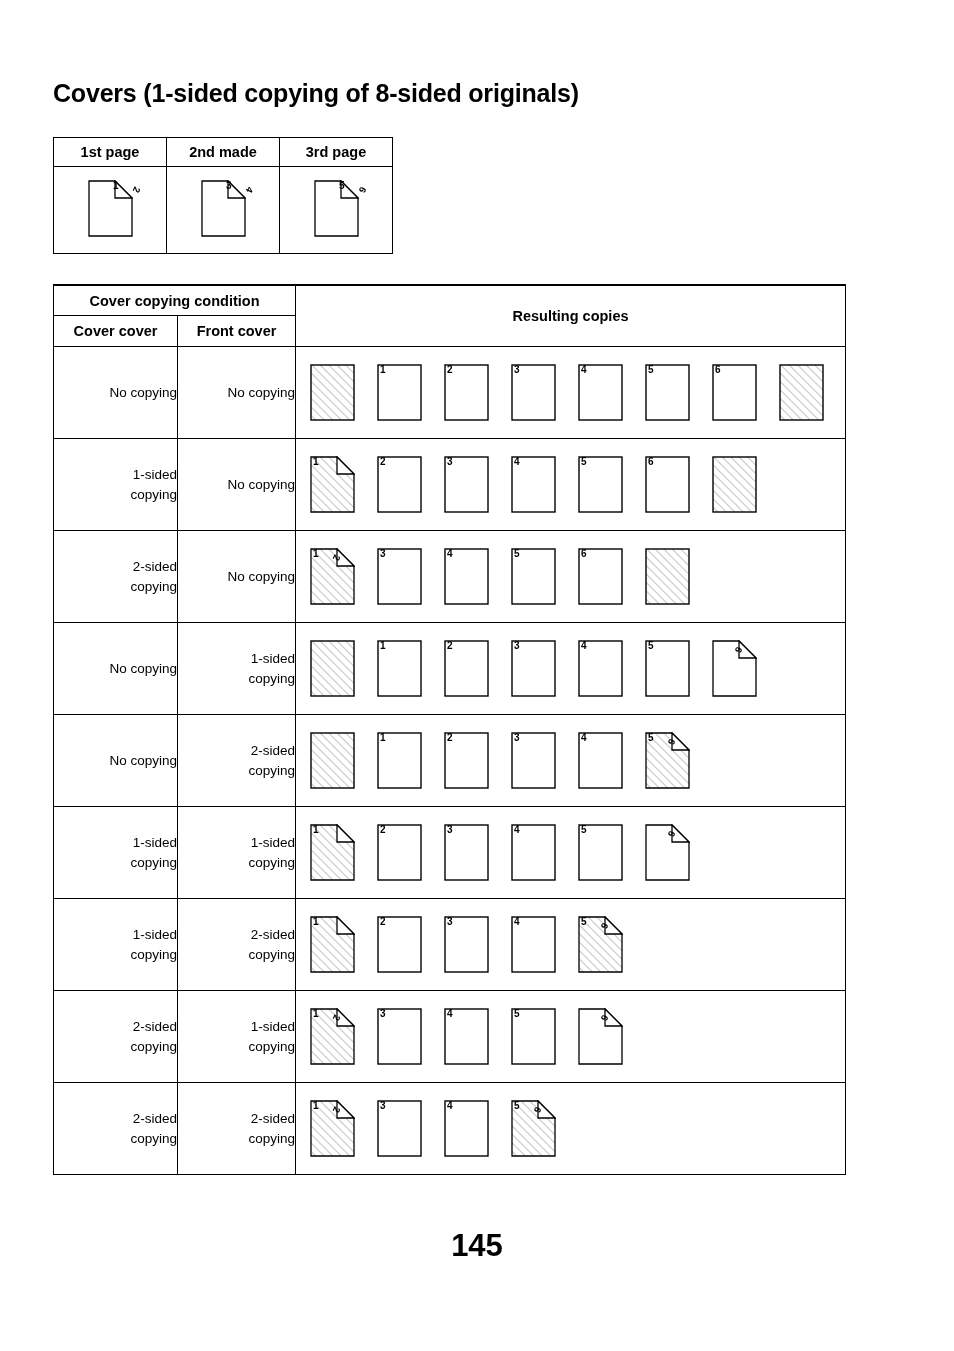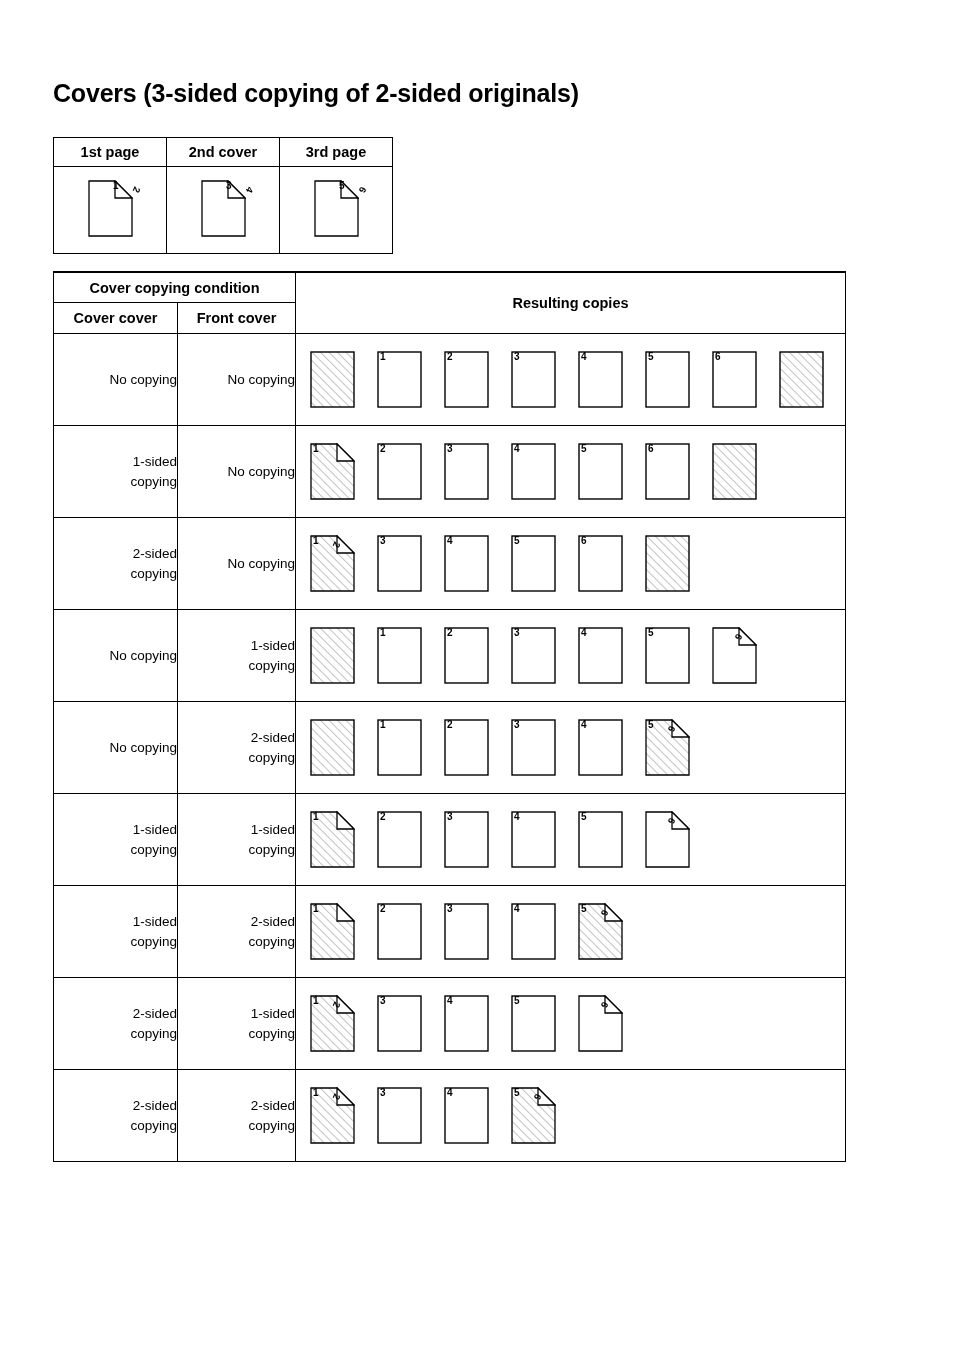--- a/index.html
+++ b/index.html
@@ -67,21 +67,21 @@
     height: 86px;
     vertical-align: middle;
     text-align: center;
   }
   .orig-col { width: 113px; }
 
   
   .main-table {
     position: absolute;
     left: 53px;
-    top: 271px;
+    top: 284px;
     border-collapse: collapse;
     table-layout: fixed;
     width: 792px;
   }
   .main-table td,
   .main-table th {
     border: 1.5px solid #000;
     padding: 0;
     margin: 0;
   }
@@ -167,33 +167,33 @@
     text-align: center;
     font-size: 31px;
     font-weight: bold;
   }
 </style>
 </head>
 <body>
 
 <div class="page">
 
-  <h1 class="title">Covers (3-sided copying of 2-sided originals)</h1>
+  <h1 class="title">Covers (1-sided copying of 8-sided originals)</h1>
 
 
   <table class="orig-table">
     <colgroup>
       <col class="orig-col">
         <col class="orig-col">
         <col class="orig-col">
     </colgroup>
     <thead>
       <tr>
         <th>1st page</th>
-        <th>2nd cover</th>
+        <th>2nd made</th>
         <th>3rd page</th>
       </tr>
     </thead>
     <tbody>
       <tr>
         <td>
           <span class="orig-sheet-wrap"><span class="sheet"><svg width="45" height="57" viewBox="0 0 45 57">
                   <defs>
                     <pattern id="hatch0" width="6" height="6" patternUnits="userSpaceOnUse" patternTransform="rotate(-45)">
                       <line x1="0" y1="0" x2="0" y2="6" stroke="#9a9a9a" stroke-width="1.2"></line>
@@ -920,14 +920,15 @@
                 </svg>
                 <span class="num-front">5</span>
                 <span class="num-back">6</span>
               </span>
             </div>
           </td>
         </tr>
       </tbody>
   </table>
 
+  <div class="folio">145</div>
 
 </div>
 
 </body></html>

